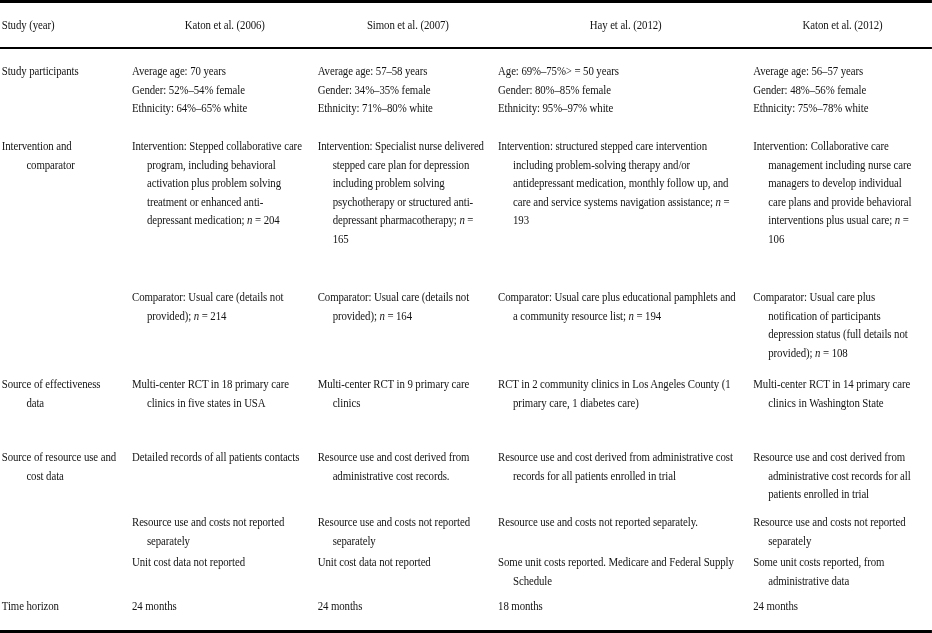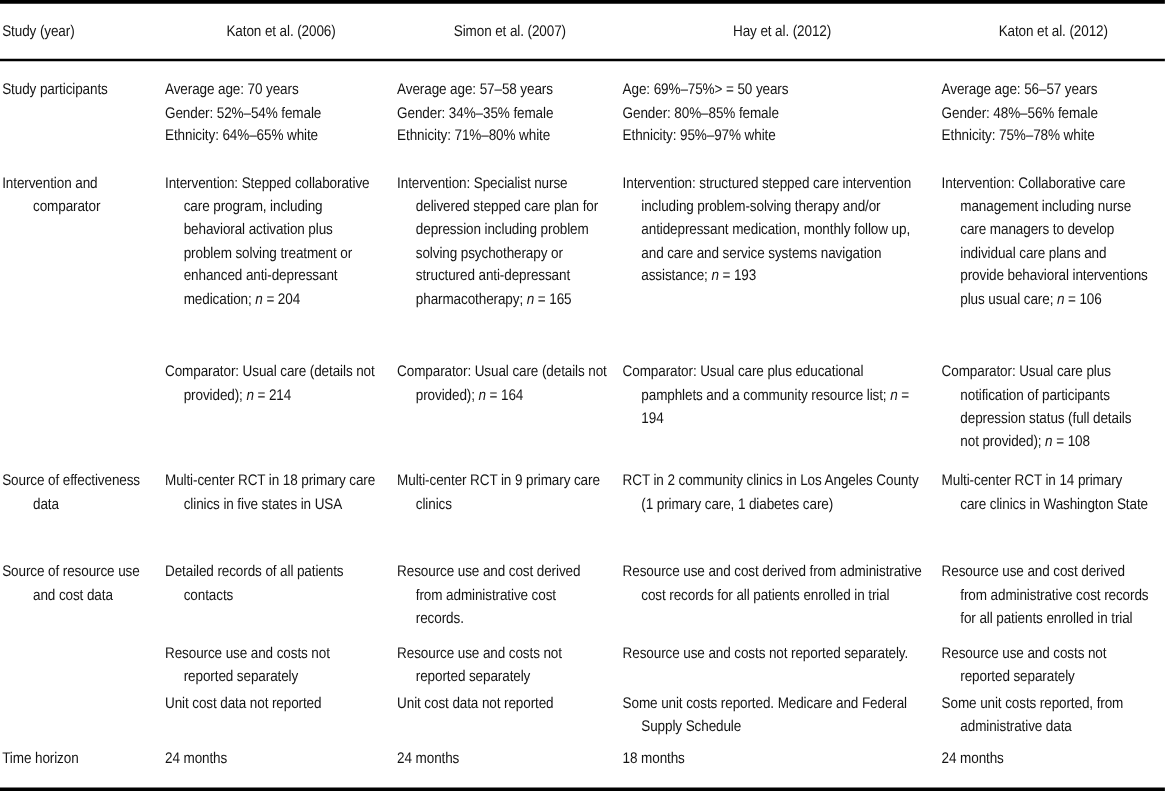--- a/index.html
+++ b/index.html
@@ -3,21 +3,21 @@
 <meta charset="utf-8">
 <style>
   html, body { margin: 0; padding: 0; background: #ffffff; }
   .page {
     position: relative;
     width: 932px;
     height: 633px;
     overflow: hidden;
     background: #ffffff;
     color: #141414;
-    font-family: Liberation Sans, sans-serif;
+    font-family: Liberation Serif, serif;
   }
   
   .scale {
     width: 1059px;
     transform: scaleX(0.88);
     transform-origin: top left;
     border-top: 3px solid #000;
     border-bottom: 3px solid #000;
     font-size: 12.3px;
     line-height: 18.5px;

